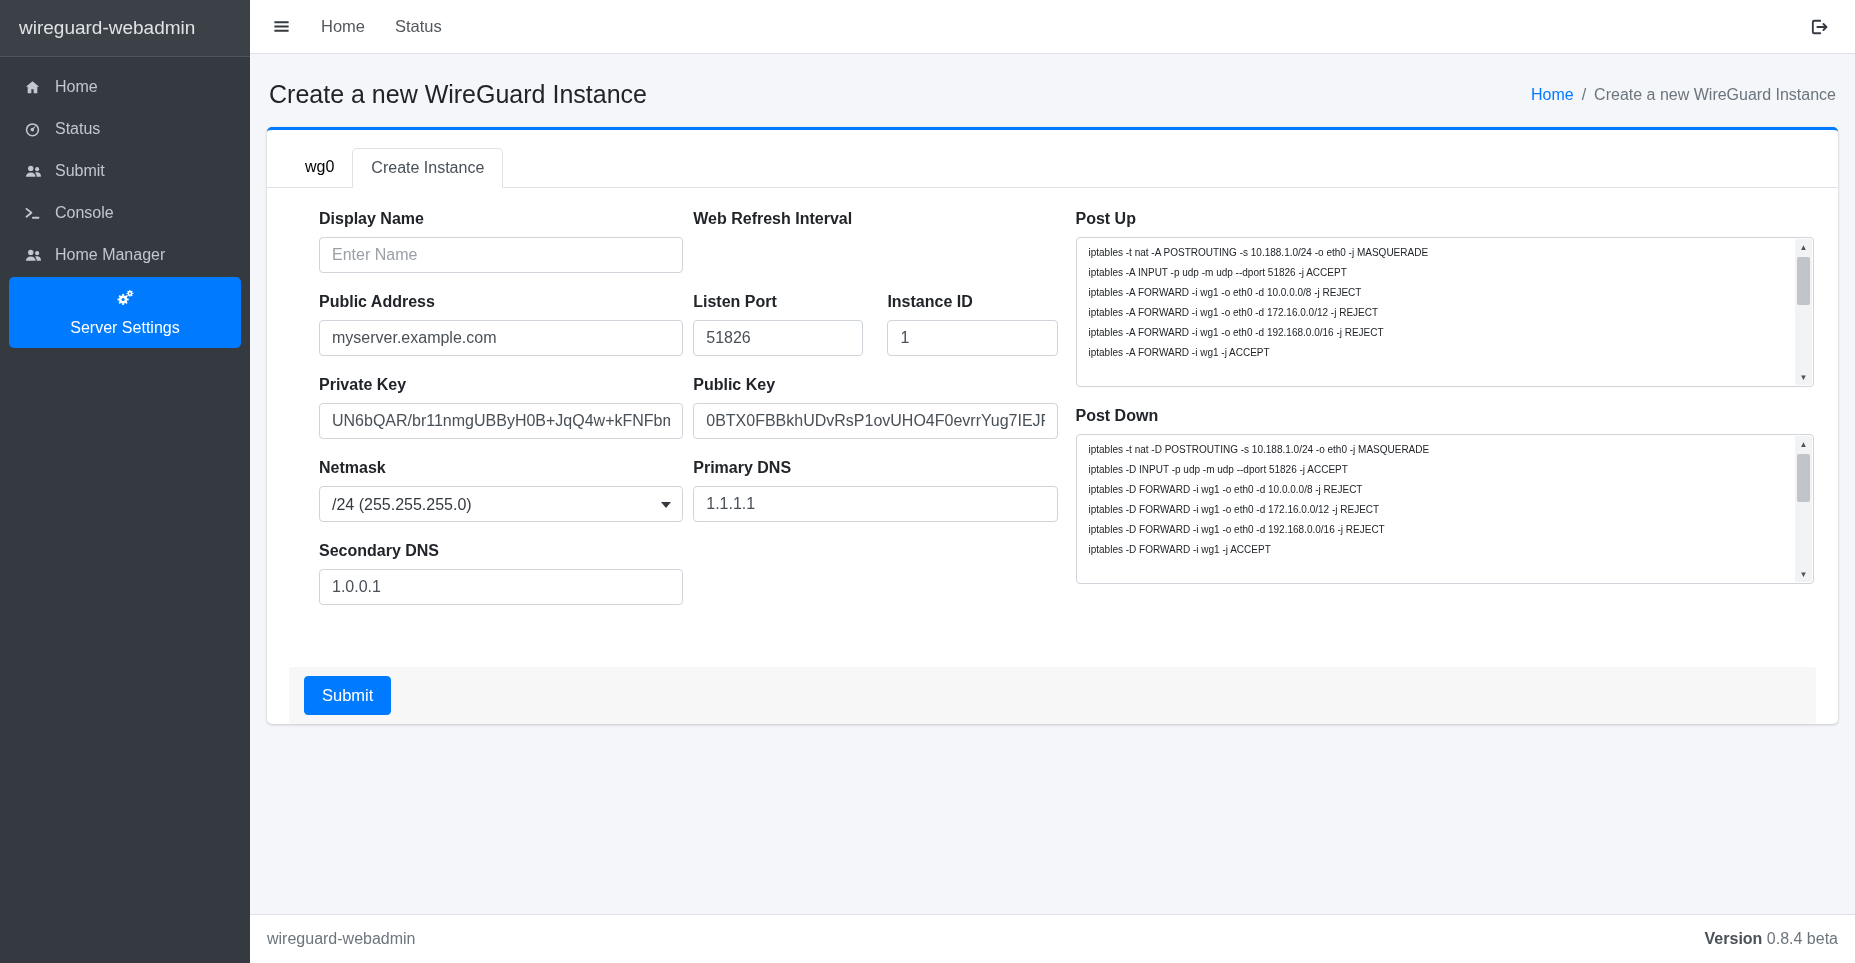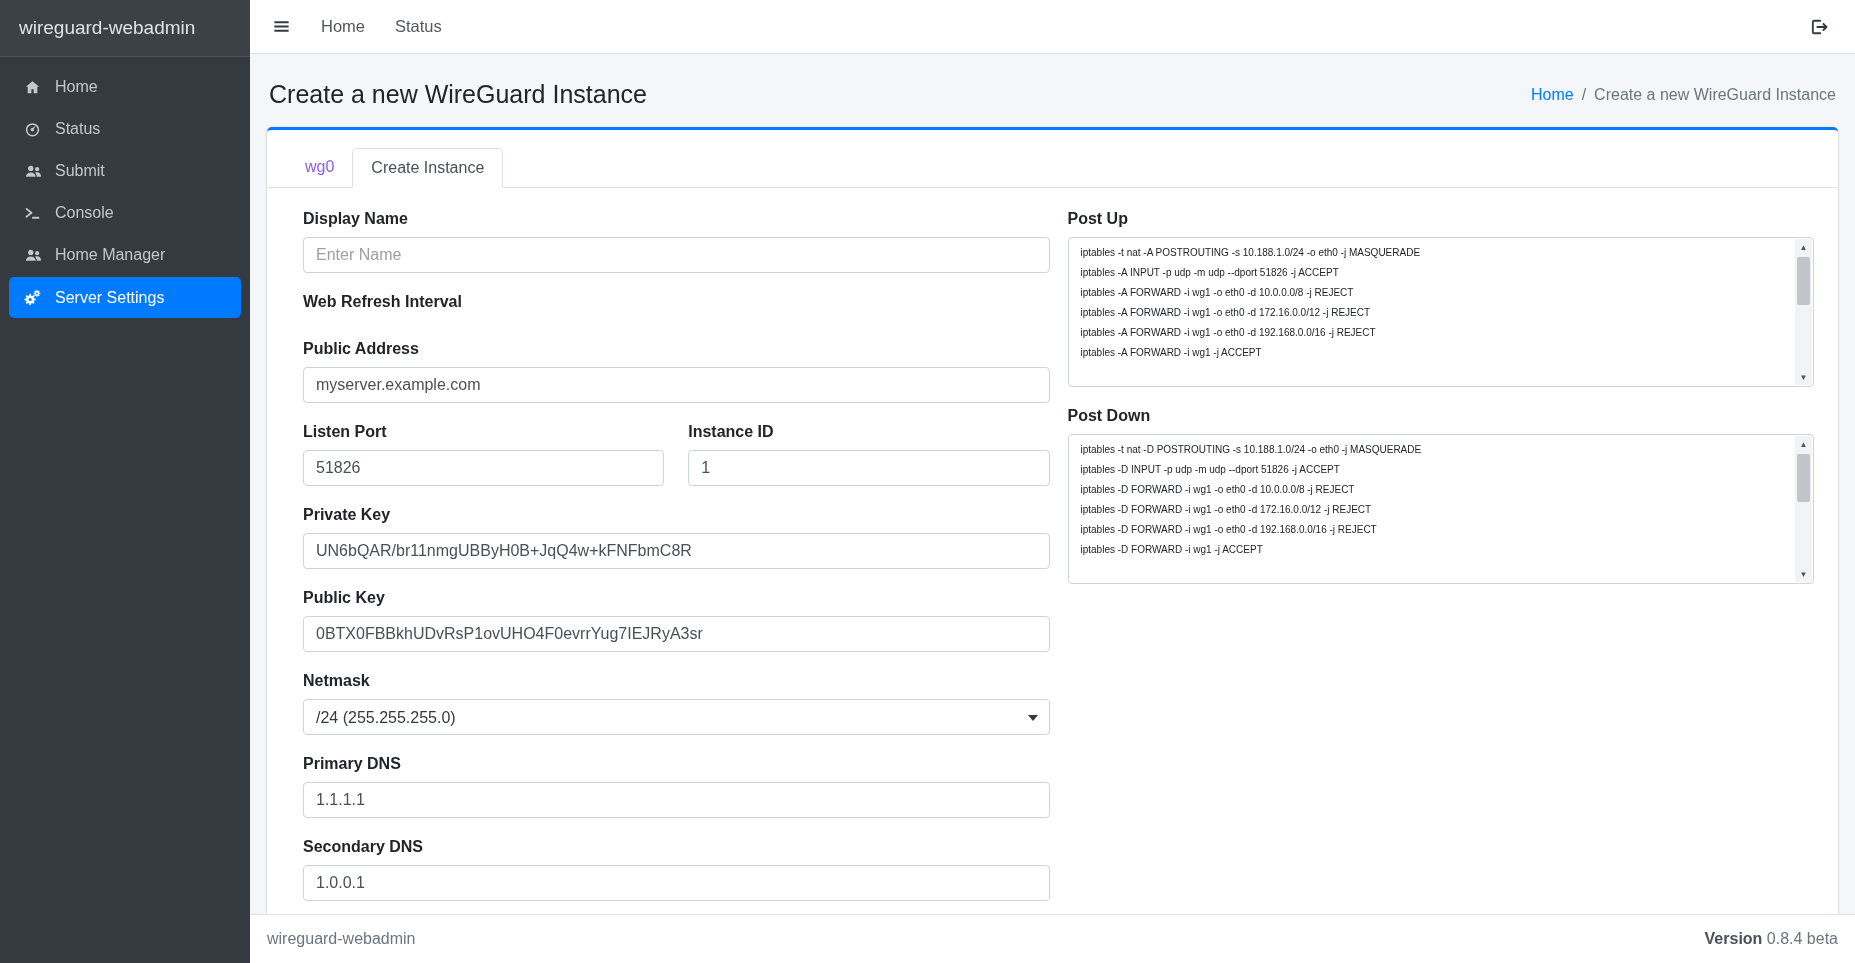--- a/index.html
+++ b/index.html
@@ -16,21 +16,21 @@
     height:57px; display:flex; align-items:center; padding:0 19px;
     color:#dfe3e7; font-size:19px; border-bottom:1px solid #4b545c;
     background:rgba(255,255,255,0.04); cursor:pointer; white-space:nowrap;
   }
   .side-nav { padding:10px 9px; display:flex; flex-direction:column; }
   .nav-item {
     display:flex; align-items:center; gap:12px; padding:11px 13px;
     color:#c2c7d0; font-size:16px; border-radius:5px; margin-bottom:2px; cursor:pointer;
     white-space:nowrap;
   }
-  .nav-item.active { background:#007bff; color:#fff; }
+  .nav-item.active { background:#007bff; color:#fff;flex-direction:column; }
   .nav-icon { width:21px; display:flex; justify-content:center; align-items:center; flex-shrink:0; }
 
   
   .main { flex:1; display:flex; flex-direction:column; min-width:0; }
 
   .topnav {
     height:54px; background:#fff; border-bottom:1px solid #dee2e6;
     display:flex; align-items:center; padding:0 26px 0 22px; gap:30px; flex-shrink:0;
   }
   .topnav .burger { color:#343a40; cursor:pointer; display:flex; align-items:center; }
@@ -46,27 +46,27 @@
   .breadcrumb a { color:#007bff; text-decoration:none; cursor:pointer; }
 
   
   .card {
     margin-top:18px; background:#fff; border-radius:5px;
     border-top:3px solid #007bff;
     box-shadow:0 0 1px rgba(0,0,0,.125), 0 1px 3px rgba(0,0,0,.18);
   }
   .tabs { display:flex; padding:18px 20px 0; border-bottom:1px solid #dee2e6; }
   .tab { font-size:16px; padding:10px 18px; margin-bottom:-1px; cursor:pointer; border-radius:5px 5px 0 0; }
-  .tab.linkstyle { color:#8b5cf6; }
+  .tab.linkstyle { color:#000000; }
   .tab.active {
     color:#495057; background:#fff; border:1px solid #dee2e6; border-bottom:1px solid #fff;
   }
 
   .card-body { display:flex; gap:18px; padding:22px 24px 10px 36px; }
-  .form-left { flex:1; display:grid; grid-template-columns:1fr; column-gap:10px; align-content:start; }
+  .form-left { flex:1; display:grid; grid-template-columns:1fr 1fr; column-gap:10px; align-content:start;margin-left:16px; }
   .form-right { flex:1; }
 
   .field { margin-bottom:20px; }
   .field label { display:block; font-weight:700; font-size:16px; color:#212529; margin-bottom:9px; white-space:nowrap; }
   .field input {
     width:100%; height:36px; border:1px solid #ced4da; border-radius:4px;
     padding:0 12px; font-size:16px; color:#495057; background:#fff;
     font-family:"Liberation Sans","DejaVu Sans",sans-serif; outline:none;
   }
   .field input::placeholder { color:#9aa0a6; }

